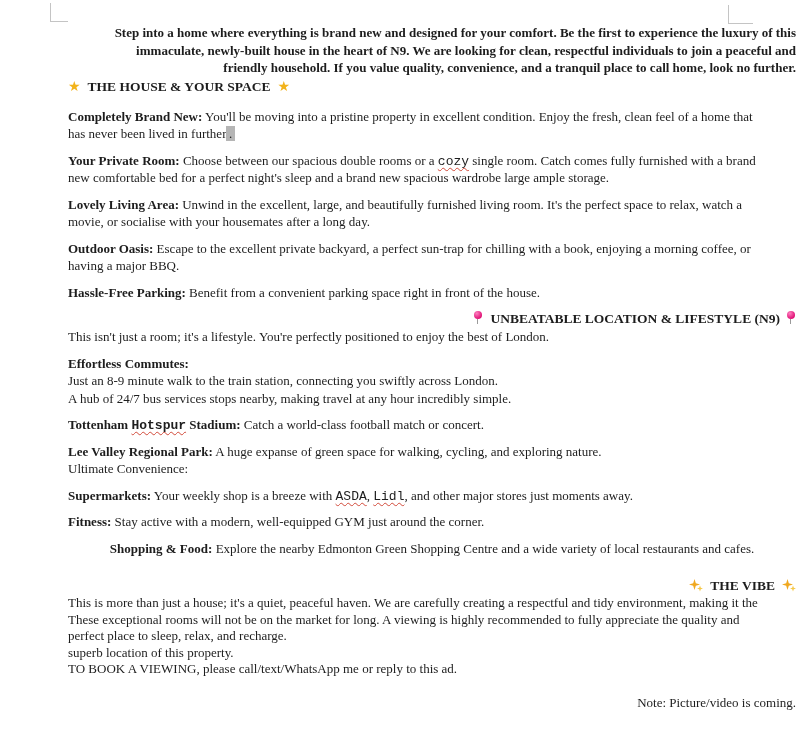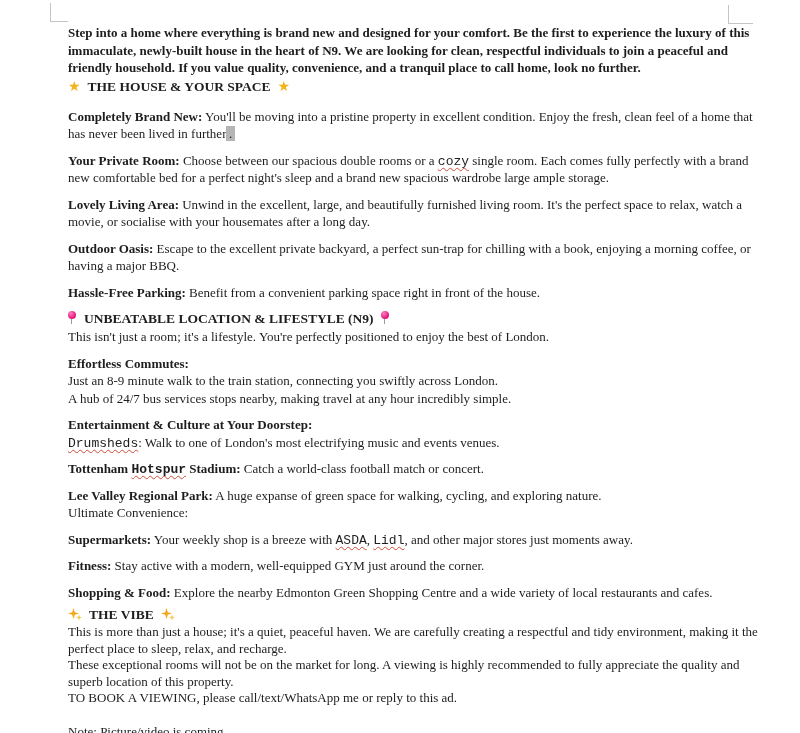--- a/index.html
+++ b/index.html
@@ -5,22 +5,22 @@
   html,body{margin:0;padding:0;width:800px;height:733px;background:#ffffff;overflow:hidden;}
   body{position:relative;font-family:"Liberation Serif","DejaVu Serif",serif;color:#1d1d1d;
        -webkit-font-smoothing:antialiased;}
   
   .crop{position:absolute;border-left:1px solid #c4c4c4;border-bottom:1px solid #c4c4c4;}
   #crop-left{left:50px;top:3px;width:17px;height:18px;}
   #crop-right{left:728px;top:5px;width:24px;height:18px;}
 
   #doc{position:absolute;left:68px;top:24px;width:728px;font-size:13px;}
   .block{margin:0 0 9px 0;}
-  .mb0{margin-bottom:0;}
-  .mb5{margin-bottom:5px;}
+  .mb0{margin-bottom:0;text-align:right;}
+  .mb5{margin-bottom:20px;text-align:center;}
   .mb8{margin-bottom:16px;}
   .mb13{margin-bottom:12px;}
   .line{white-space:nowrap;line-height:17.5px;height:17.5px;}
   .tight .line{line-height:16.5px;height:16.5px;}
   .b{font-weight:bold;}
   .sq{text-decoration:underline;text-decoration-style:wavy;text-decoration-color:#d24a3a;
       text-decoration-thickness:1px;text-underline-offset:2px;text-decoration-skip-ink:none;font-family:Liberation Mono, monospace;}
   .cur{background:#b5b5b5;padding:0 2.5px;color:#222;}
   .heading{font-weight:bold;font-size:13.5px;line-height:18px;white-space:nowrap;}
   .heading .htext{padding:0 7px;}
@@ -48,21 +48,21 @@
   <div class="block mb13 heading">
     <span class="star-glyph">★</span><span class="htext">THE HOUSE &amp; YOUR SPACE</span><span class="star-glyph">★</span>
   </div>
 
   <div class="block">
     <div class="line"><span class="b">Completely Brand New:</span><span> You'll be moving into a pristine property in excellent condition. Enjoy the fresh, clean feel of a home that</span></div>
     <div class="line"><span>has never been lived in further</span><span class="cur">.</span></div>
   </div>
 
   <div class="block">
-    <div class="line"><span class="b">Your Private Room:</span><span> Choose between our spacious double rooms or a </span><span class="sq">cozy</span><span> single room. Each comes fully perfectly with a brand</span></div>
+    <div class="line"><span class="b">Your Private Room:</span><span> Choose between our spacious double rooms or a </span><span class="sq">cozy</span><span> single room. Catch comes fully furnished with a brand</span></div>
     <div class="line"><span>new comfortable bed for a perfect night's sleep and a brand new spacious wardrobe large ample storage.</span></div>
   </div>
 
   <div class="block">
     <div class="line"><span class="b">Lovely Living Area:</span><span> Unwind in the excellent, large, and beautifully furnished living room. It's the perfect space to relax, watch a</span></div>
     <div class="line"><span>movie, or socialise with your housemates after a long day.</span></div>
   </div>
 
   <div class="block">
     <div class="line"><span class="b">Outdoor Oasis:</span><span> Escape to the excellent private backyard, a perfect sun-trap for chilling with a book, enjoying a morning coffee, or</span></div>
@@ -80,24 +80,20 @@
   <div class="block">
     <div class="line"><span>This isn't just a room; it's a lifestyle. You're perfectly positioned to enjoy the best of London.</span></div>
   </div>
 
   <div class="block">
     <div class="line"><span class="b">Effortless Commutes:</span></div>
     <div class="line"><span>Just an 8-9 minute walk to the train station, connecting you swiftly across London.</span></div>
     <div class="line"><span>A hub of 24/7 bus services stops nearby, making travel at any hour incredibly simple.</span></div>
   </div>
 
-  <div class="block">
-    <div class="line"><span class="b">Entertainment &amp; Culture at Your Doorstep:</span></div>
-    <div class="line"><span class="sq">Drumsheds</span><span>: Walk to one of London's most electrifying music and events venues.</span></div>
-  </div>
 
   <div class="block">
     <div class="line"><span class="b">Tottenham </span><span class="b sq">Hotspur</span><span class="b"> Stadium:</span><span> Catch a world-class football match or concert.</span></div>
   </div>
 
   <div class="block">
     <div class="line"><span class="b">Lee Valley Regional Park:</span><span> A huge expanse of green space for walking, cycling, and exploring nature.</span></div>
     <div class="line"><span>Ultimate Convenience:</span></div>
   </div>
 
@@ -118,22 +114,22 @@
         <path d="M5.5 1 L6.8 5.2 L11 6.5 L6.8 7.8 L5.5 12 L4.2 7.8 L0 6.5 L4.2 5.2 Z" fill="#f0a81f"></path>
         <path d="M11 7.5 L11.8 9.7 L14 10.5 L11.8 11.3 L11 13.5 L10.2 11.3 L8 10.5 L10.2 9.7 Z" fill="#f6c94a"></path>
       </svg><span class="htext">THE VIBE</span><svg class="spark" width="14" height="14" viewBox="0 0 14 14">
         <path d="M5.5 1 L6.8 5.2 L11 6.5 L6.8 7.8 L5.5 12 L4.2 7.8 L0 6.5 L4.2 5.2 Z" fill="#f0a81f"></path>
         <path d="M11 7.5 L11.8 9.7 L14 10.5 L11.8 11.3 L11 13.5 L10.2 11.3 L8 10.5 L10.2 9.7 Z" fill="#f6c94a"></path>
       </svg>
   </div>
 
   <div class="block mb8 tight">
     <div class="line"><span>This is more than just a house; it's a quiet, peaceful haven. We are carefully creating a respectful and tidy environment, making it the</span></div>
+    <div class="line"><span>These exceptional rooms will not be on the market for long. A viewing is highly recommended to fully appreciate the quality and</span></div>
     <div class="line"><span>perfect place to sleep, relax, and recharge.</span></div>
-    <div class="line"><span>These exceptional rooms will not be on the market for long. A viewing is highly recommended to fully appreciate the quality and</span></div>
     <div class="line"><span>superb location of this property.</span></div>
     <div class="line"><span>TO BOOK A VIEWING, please call/text/WhatsApp me or reply to this ad.</span></div>
   </div>
 
   <div class="block mb0">
     <div class="line"><span>Note: Picture/video is coming.</span></div>
   </div>
 
 </div>
 

